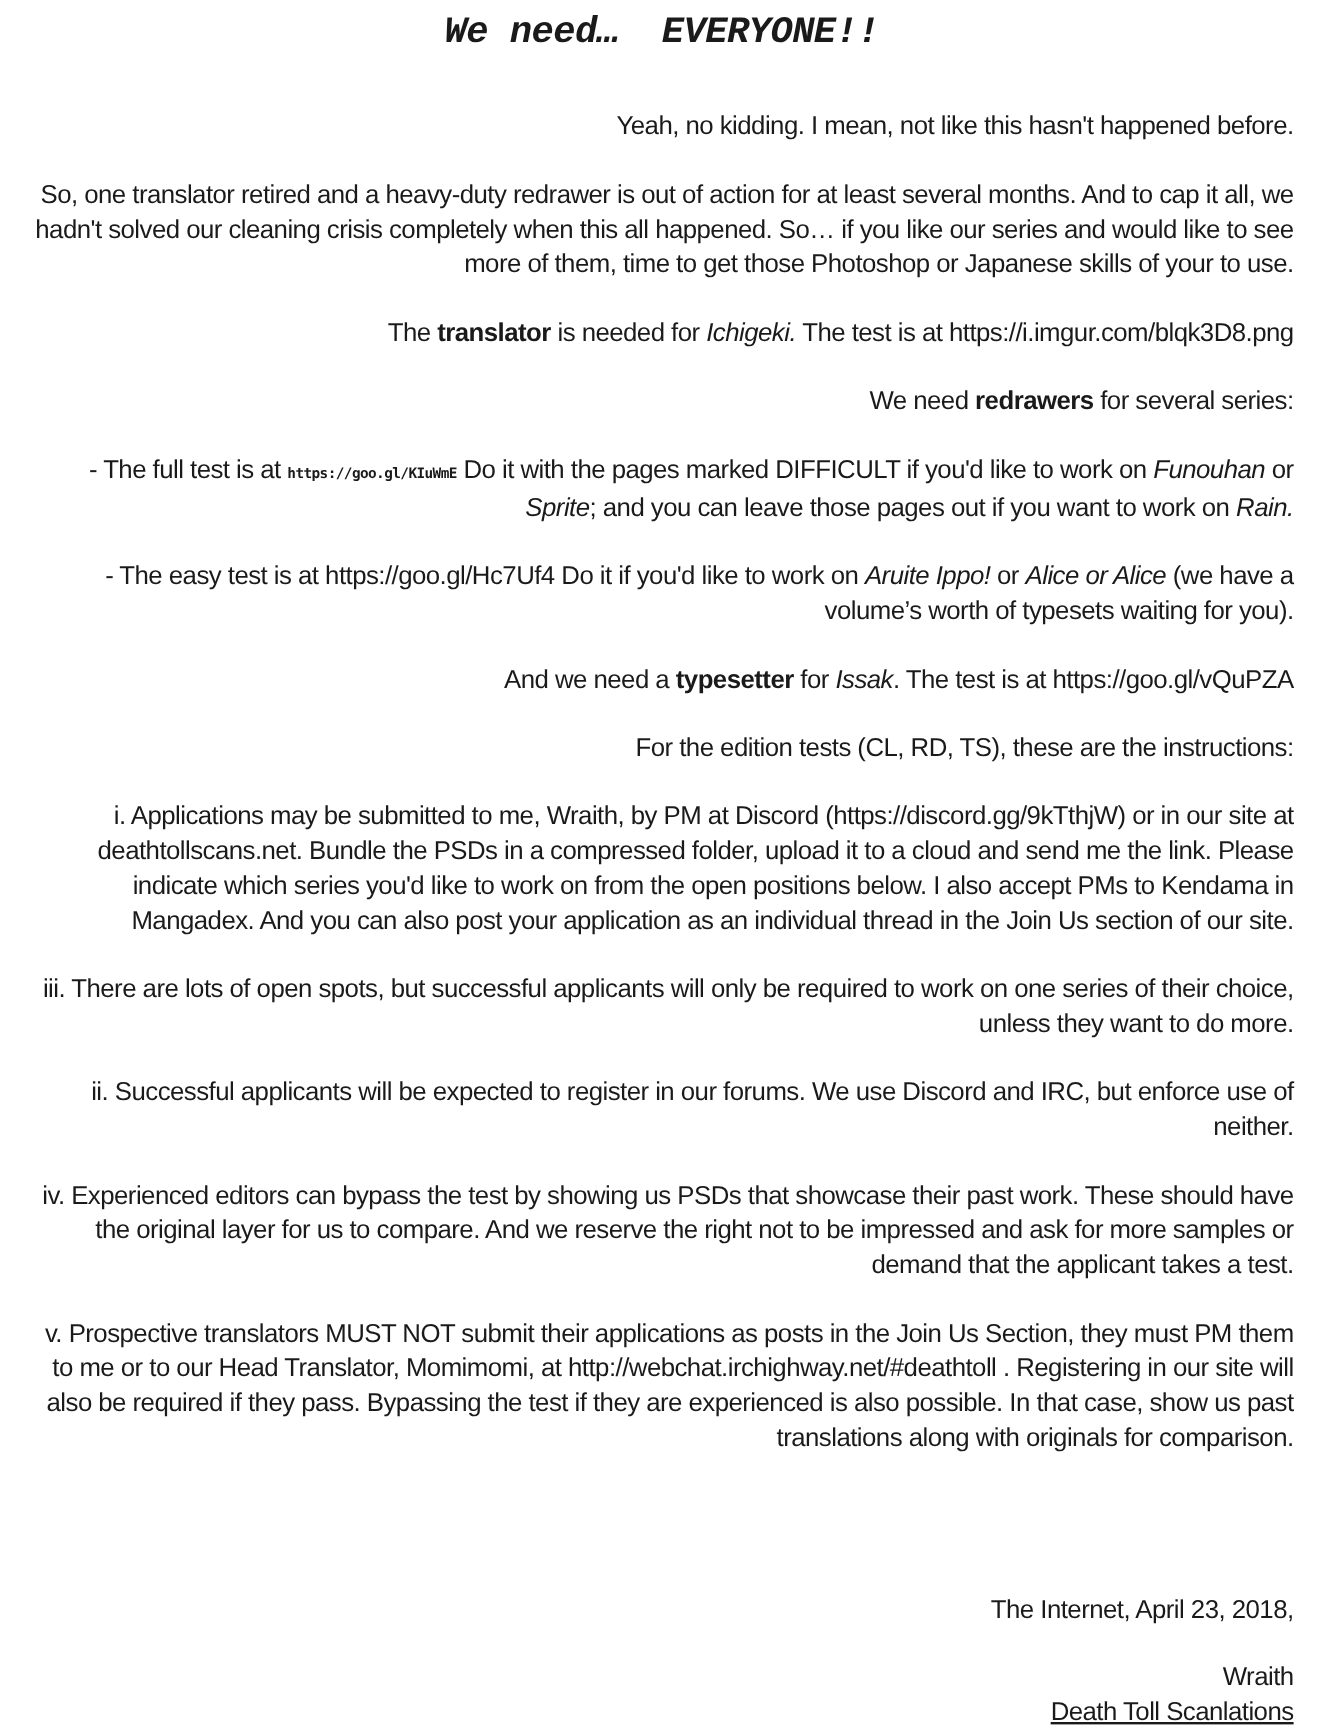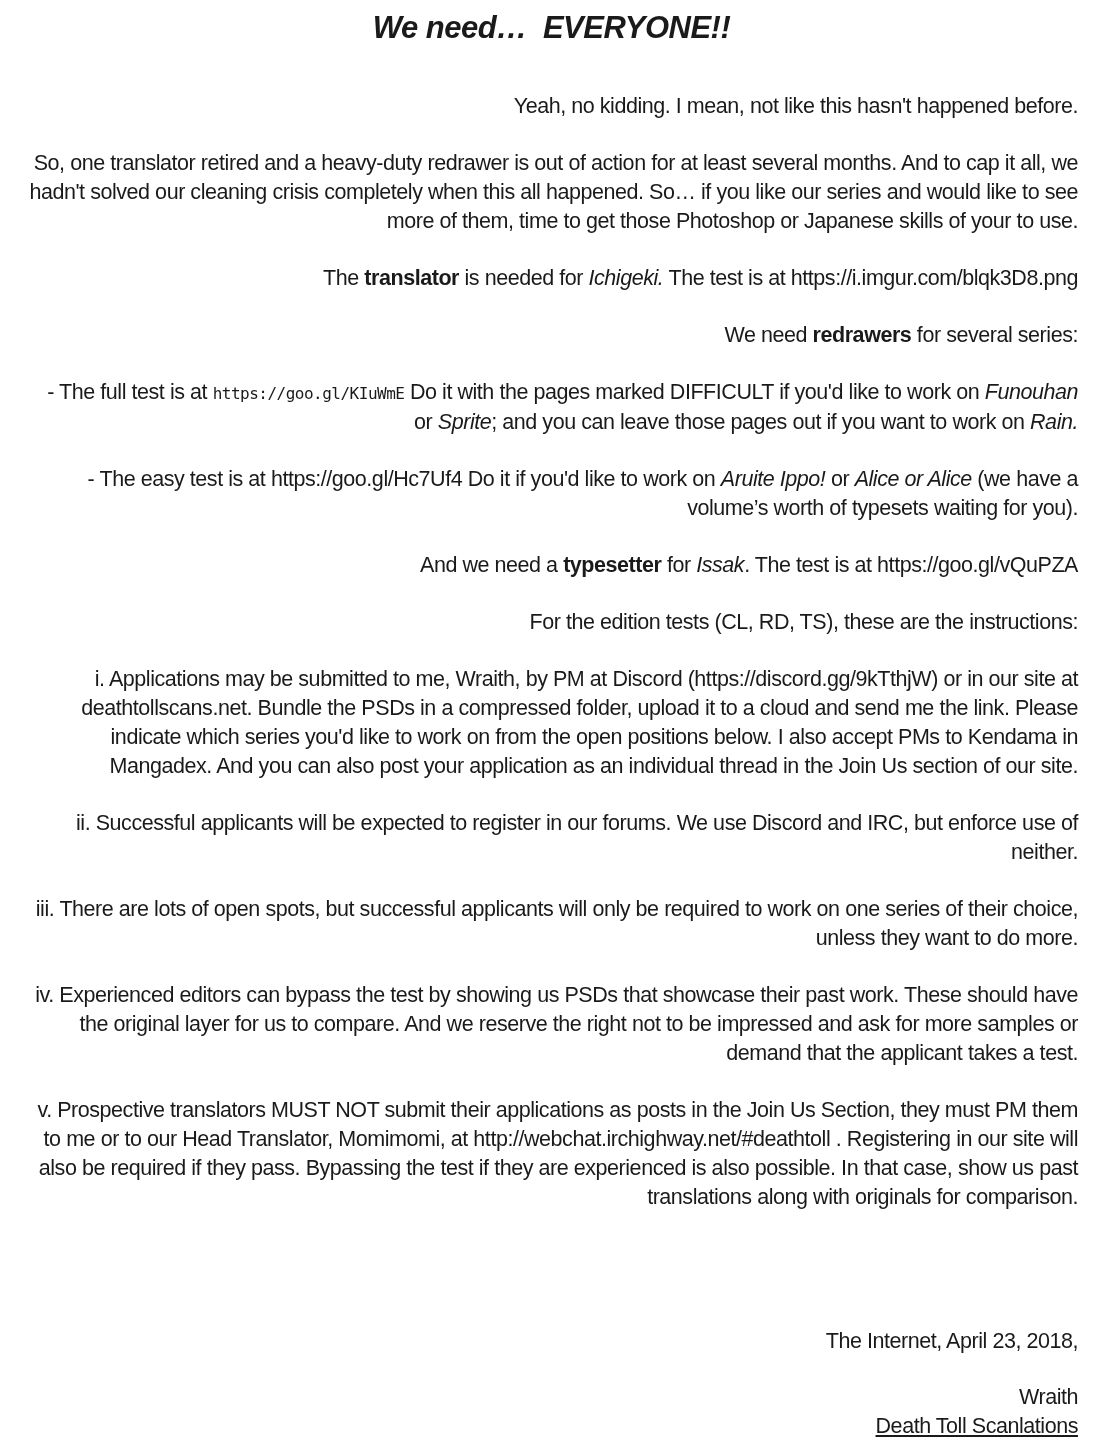--- a/index.html
+++ b/index.html
@@ -19,35 +19,36 @@
     box-sizing: border-box;
   }
   .title {
     font-size: 31px;
     font-weight: 700;
     font-style: italic;
     text-align: center;
     letter-spacing: -0.5px;
     margin: 4px 0 46px 0;
     white-space: pre-wrap;
+    font-family: Liberation Mono, monospace;
   }
   .para {
     font-size: 21.5px;
     line-height: 29px;
     letter-spacing: -0.45px;
     margin: 0 0 28px 0;
     text-align: right;
   }
   .run-n { font-weight: 400; font-style: normal; }
   .run-b { font-weight: 700; }
   .run-bi { font-weight: 400; font-style: italic; }
   .run-m {
     font-family: "DejaVu Sans Mono", "Liberation Mono", monospace;
-    font-weight: 400;
-    font-size: 16px;
+    font-weight: 700;
+    font-size: 12px;
     letter-spacing: -0.5px;
   }
   .signature {
     position: absolute;
     right: 25px;
     bottom: 6px;
     text-align: right;
     font-size: 21.5px;
     line-height: 29px;
     letter-spacing: -0.45px;
@@ -66,22 +67,22 @@
   <section id="doc-body">
       <p class="para"><span class="run-n">Yeah, no kidding. I mean, not like this hasn't happened before.</span></p>
       <p class="para"><span class="run-n">So, one translator retired and a heavy-duty redrawer is out of action for at least several months. And to cap it all, we hadn't solved our cleaning crisis completely when this all happened. So… if you like our series and would like to see more of them, time to get those Photoshop or Japanese skills of your to use.</span></p>
       <p class="para"><span class="run-n">The </span><span class="run-b">translator</span><span class="run-n"> is needed for </span><span class="run-bi">Ichigeki.</span><span class="run-n"> The test is at https://i.imgur.com/blqk3D8.png</span></p>
       <p class="para"><span class="run-n">We need </span><span class="run-b">redrawers</span><span class="run-n"> for several series:</span></p>
       <p class="para"><span class="run-n">- The full test is at </span><span class="run-m">https://goo.gl/KIuWmE</span><span class="run-n"> Do it with the pages marked DIFFICULT if you'd like to work on </span><span class="run-bi">Funouhan</span><span class="run-n"> or </span><span class="run-bi">Sprite</span><span class="run-n">; and you can leave those pages out if you want to work on </span><span class="run-bi">Rain.</span></p>
       <p class="para"><span class="run-n">- The easy test is at https://goo.gl/Hc7Uf4 Do it if you'd like to work on </span><span class="run-bi">Aruite Ippo!</span><span class="run-n"> or </span><span class="run-bi">Alice or Alice</span><span class="run-n"> (we have a volume’s worth of typesets waiting for you).</span></p>
       <p class="para"><span class="run-n">And we need a </span><span class="run-b">typesetter</span><span class="run-n"> for </span><span class="run-bi">Issak</span><span class="run-n">. The test is at https://goo.gl/vQuPZA</span></p>
       <p class="para"><span class="run-n">For the edition tests (CL, RD, TS), these are the instructions:</span></p>
       <p class="para"><span class="run-n">i. Applications may be submitted to me, Wraith, by PM at Discord (https://discord.gg/9kTthjW) or in our site at deathtollscans.net. Bundle the PSDs in a compressed folder, upload it to a cloud and send me the link. Please indicate which series you'd like to work on from the open positions below. I also accept PMs to Kendama in Mangadex. And you can also post your application as an individual thread in the Join Us section of our site.</span></p>
+      <p class="para"><span class="run-n">iii. There are lots of open spots, but successful applicants will only be required to work on one series of their choice, unless they want to do more.</span></p>
       <p class="para"><span class="run-n">ii. Successful applicants will be expected to register in our forums. We use Discord and IRC, but enforce use of neither.</span></p>
-      <p class="para"><span class="run-n">iii. There are lots of open spots, but successful applicants will only be required to work on one series of their choice, unless they want to do more.</span></p>
       <p class="para"><span class="run-n">iv. Experienced editors can bypass the test by showing us PSDs that showcase their past work. These should have the original layer for us to compare. And we reserve the right not to be impressed and ask for more samples or demand that the applicant takes a test.</span></p>
       <p class="para"><span class="run-n">v. Prospective translators MUST NOT submit their applications as posts in the Join Us Section, they must PM them to me or to our Head Translator, Momimomi, at http://webchat.irchighway.net/#deathtoll . Registering in our site will also be required if they pass. Bypassing the test if they are experienced is also possible. In that case, show us past translations along with originals for comparison.</span></p>
     </section>
 
   <footer class="signature">
     <p class="dateline">The Internet, April 23, 2018,</p>
     <p class="sig-author">Wraith</p>
     <p class="sig-group">Death Toll Scanlations</p>
   </footer>
 </main>

